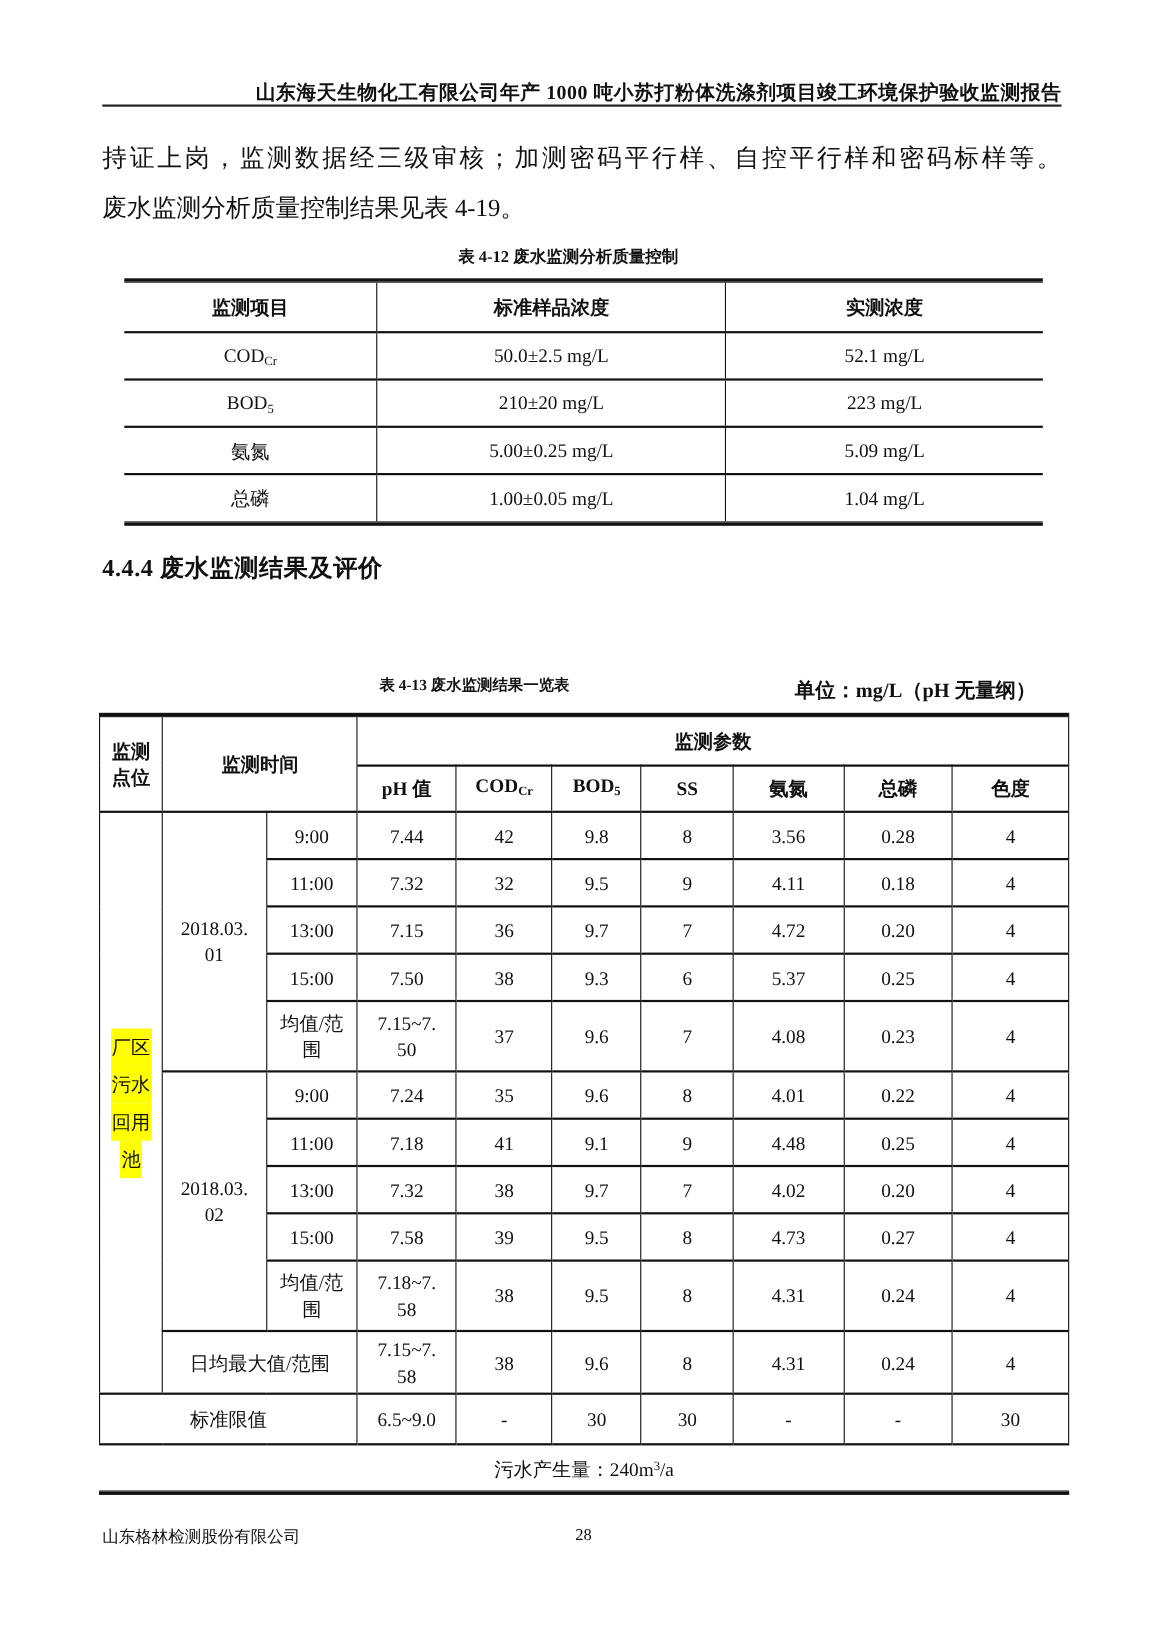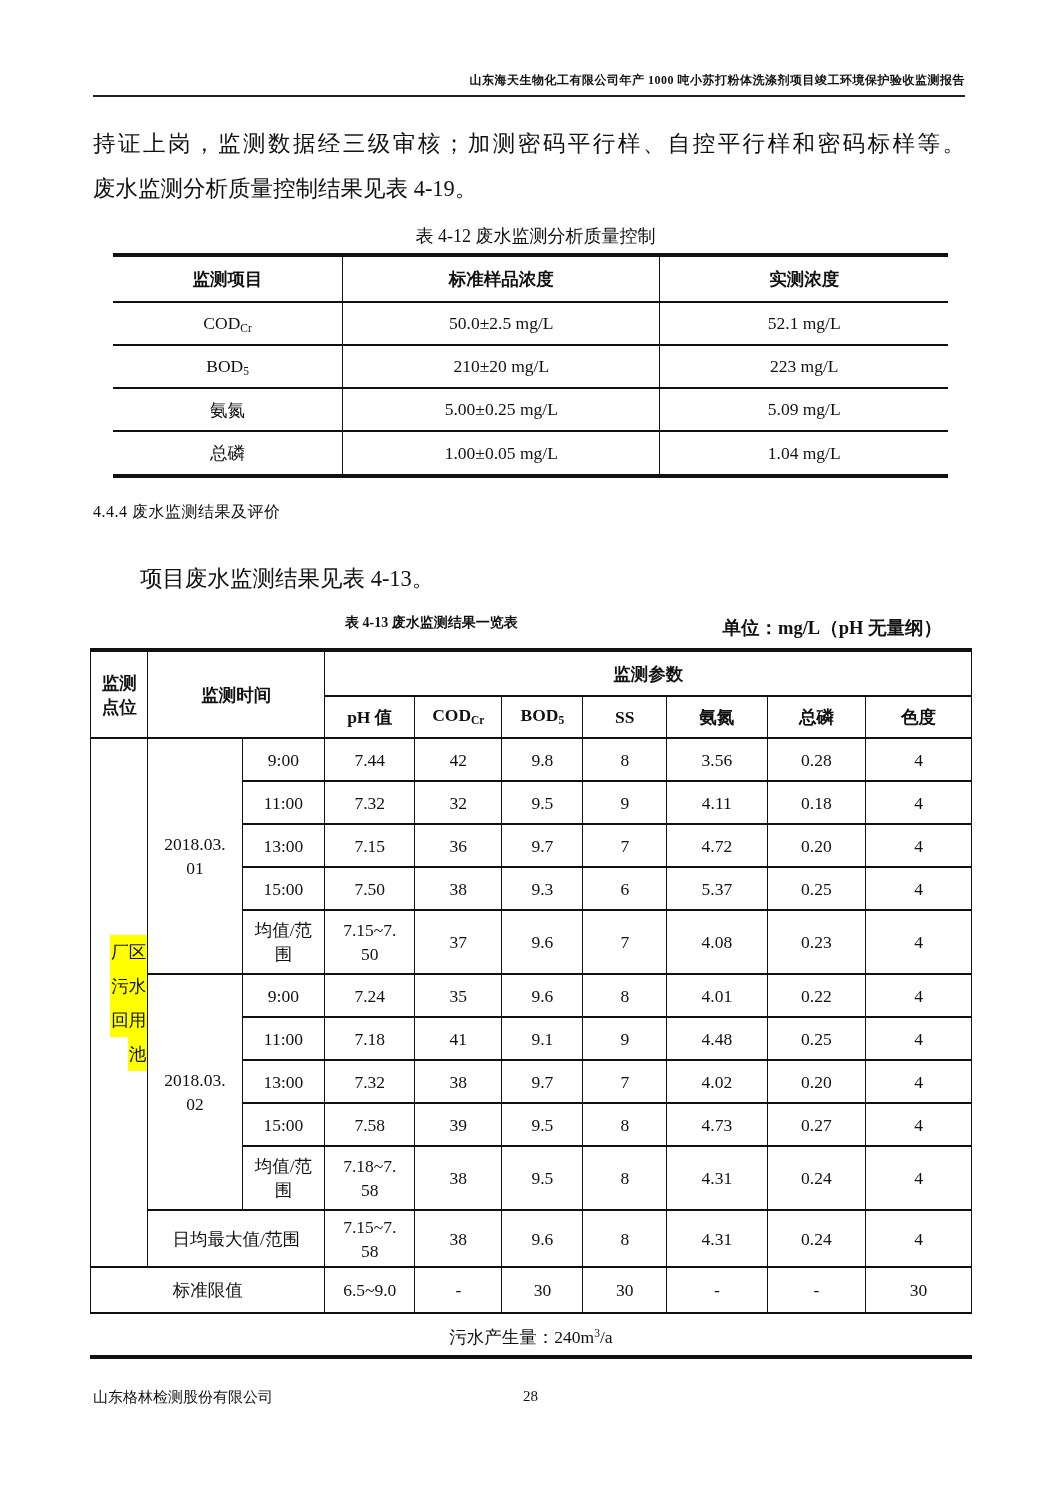--- a/index.html
+++ b/index.html
@@ -9,48 +9,48 @@
     width: 1061px; height: 1500px;
     margin: 0 auto;
     background: #fff;
     color: #111;
     font-family: "Liberation Serif", "DejaVu Serif", serif;
     overflow: hidden;
   }
   
   .hdr-title {
     position: absolute; top: 72px; right: 96px;
-    font-size: 12px; font-weight: bold; letter-spacing: .5px;
+    font-size: 18px; font-weight: bold; letter-spacing: .5px;
     white-space: nowrap;
   }
   .hdr-rule {
     position: absolute; top: 95px; left: 93px; width: 872px;
     height: 0; border-top: 2px solid #222;
   }
   
   .para1 {
     position: absolute; top: 121px; left: 93px; width: 872px;
     font-size: 22.5px; line-height: 45px;
   }
   .para1 .jline { text-align: justify; text-align-last: justify; }
   .sec-head {
     position: absolute; top: 502px; left: 93px;
-    font-size: 16px; font-weight: normal; letter-spacing: .5px;
+    font-size: 22px; font-weight: bold; letter-spacing: .5px;
   }
   .para3 {
     position: absolute; top: 563px; left: 140px;
     font-size: 22.5px;
   }
   
   .rule-td { height: 2px; border-top: 3px solid #111; border-bottom: 1.5px solid #111; }
   .rule-bd { height: 2px; border-top: 1.5px solid #111; border-bottom: 3px solid #111; }
   
   .t12-title {
-    position: absolute; top: 224px; left: 118px; width: 835px;
-    text-align: center; font-size: 18px; font-weight: normal;
+    position: absolute; top: 224px; left: 99px; width: 835px;
+    text-align: center; font-size: 15px; font-weight: bold;
   }
   .t12-wrap { position: absolute; top: 253px; left: 113px; width: 835px; }
   table { border-collapse: collapse; table-layout: fixed; width: 100%; }
   td, th { border: solid #111; border-width: 2px 1.5px; text-align: center; vertical-align: middle; padding: 0; }
   #t12 { font-size: 17.5px; }
   #t12 tr { height: 43px; }
   #t12 tr.t12-h { height: 45px; }
   #t12 tr.t12-h td { font-weight: bold; }
   #t12 td:first-child { border-left: none; }
   #t12 td:last-child { border-right: none; }
@@ -69,21 +69,21 @@
   #t13 tr.hr1 { height: 44px; margin-left: 28px; }
   #t13 tr.hr2 { height: 42px; }
   #t13 tr.tall { height: 64px; }
   #t13 tr.daily { height: 57px; }
   #t13 tr.limit { height: 46px; }
   #t13 tr.prod { height: 42px; }
   #t13 tr:first-child td { border-top: none; }
   #t13 tr:last-child td { border-bottom: none; }
   #t13 td.bold { font-weight: bold; }
   #t13 td.pre { white-space: pre-line; }
-  #t13 td.site { line-height: 34px; text-align: right; }
+  #t13 td.site { line-height: 34px; }
   #t13 td.site .hl { background: #ffff00; display: inline-block; padding: 0 1px; }
   #t13 td.noside { border-left: none; border-right: none; }
   
   .ft-company { position: absolute; top: 1388px; left: 93px; font-size: 15px; }
   .ft-page { position: absolute; top: 1388px; left: 0; width: 1061px; text-align: center; font-size: 15px; }
 </style>
 </head>
 <body>
 
 <div class="page">
@@ -130,21 +130,20 @@
             <td>总磷</td>
             <td>1.00±0.05 mg/L</td>
             <td>1.04 mg/L</td>
           </tr>
         </tbody>
     </table>
     <div class="rule-bd"></div>
   </div>
 
   <div class="sec-head">4.4.4 废水监测结果及评价</div>
-  <div class="para3">项目废水监测结果见表 4-13。</div>
 
   <div class="t13-caption">
     <span class="t13-title">表 4-13 废水监测结果一览表</span>
     <span class="t13-unit">单位：mg/L（pH 无量纲）</span>
   </div>
   <div class="t13-wrap">
     <div class="rule-td"></div>
     <table id="t13">
       <colgroup>
         <col style="width:6.5%">

